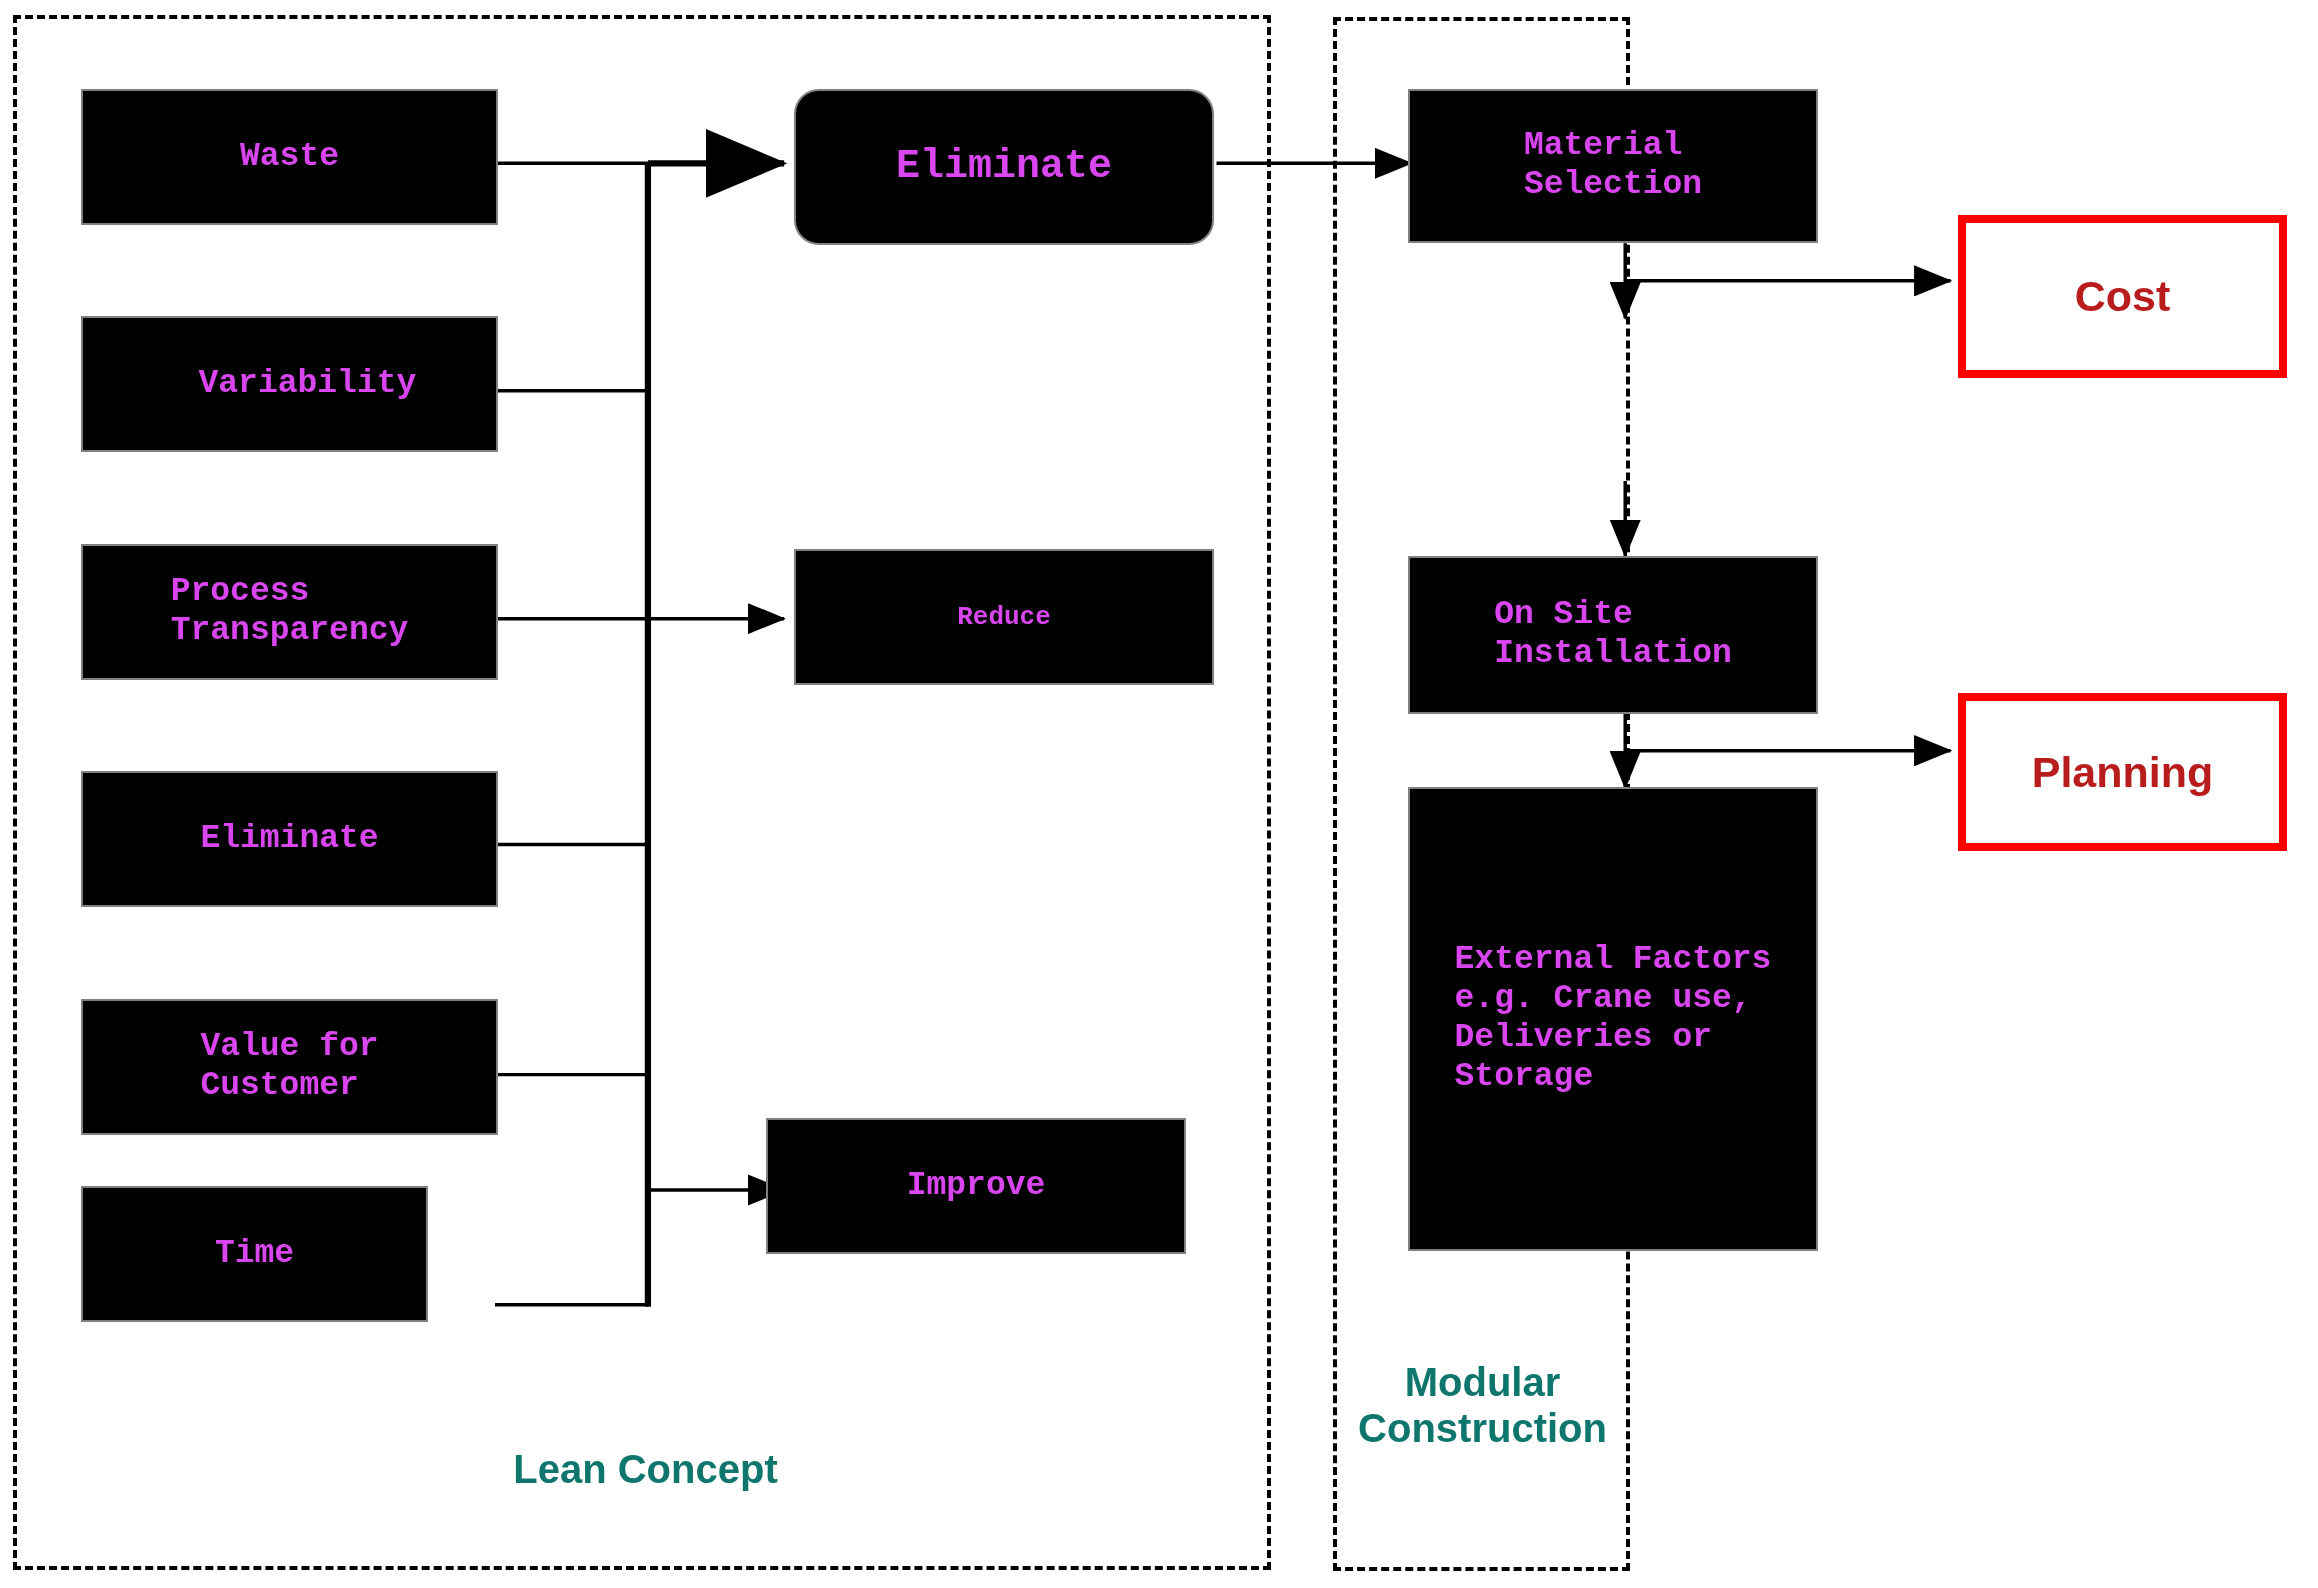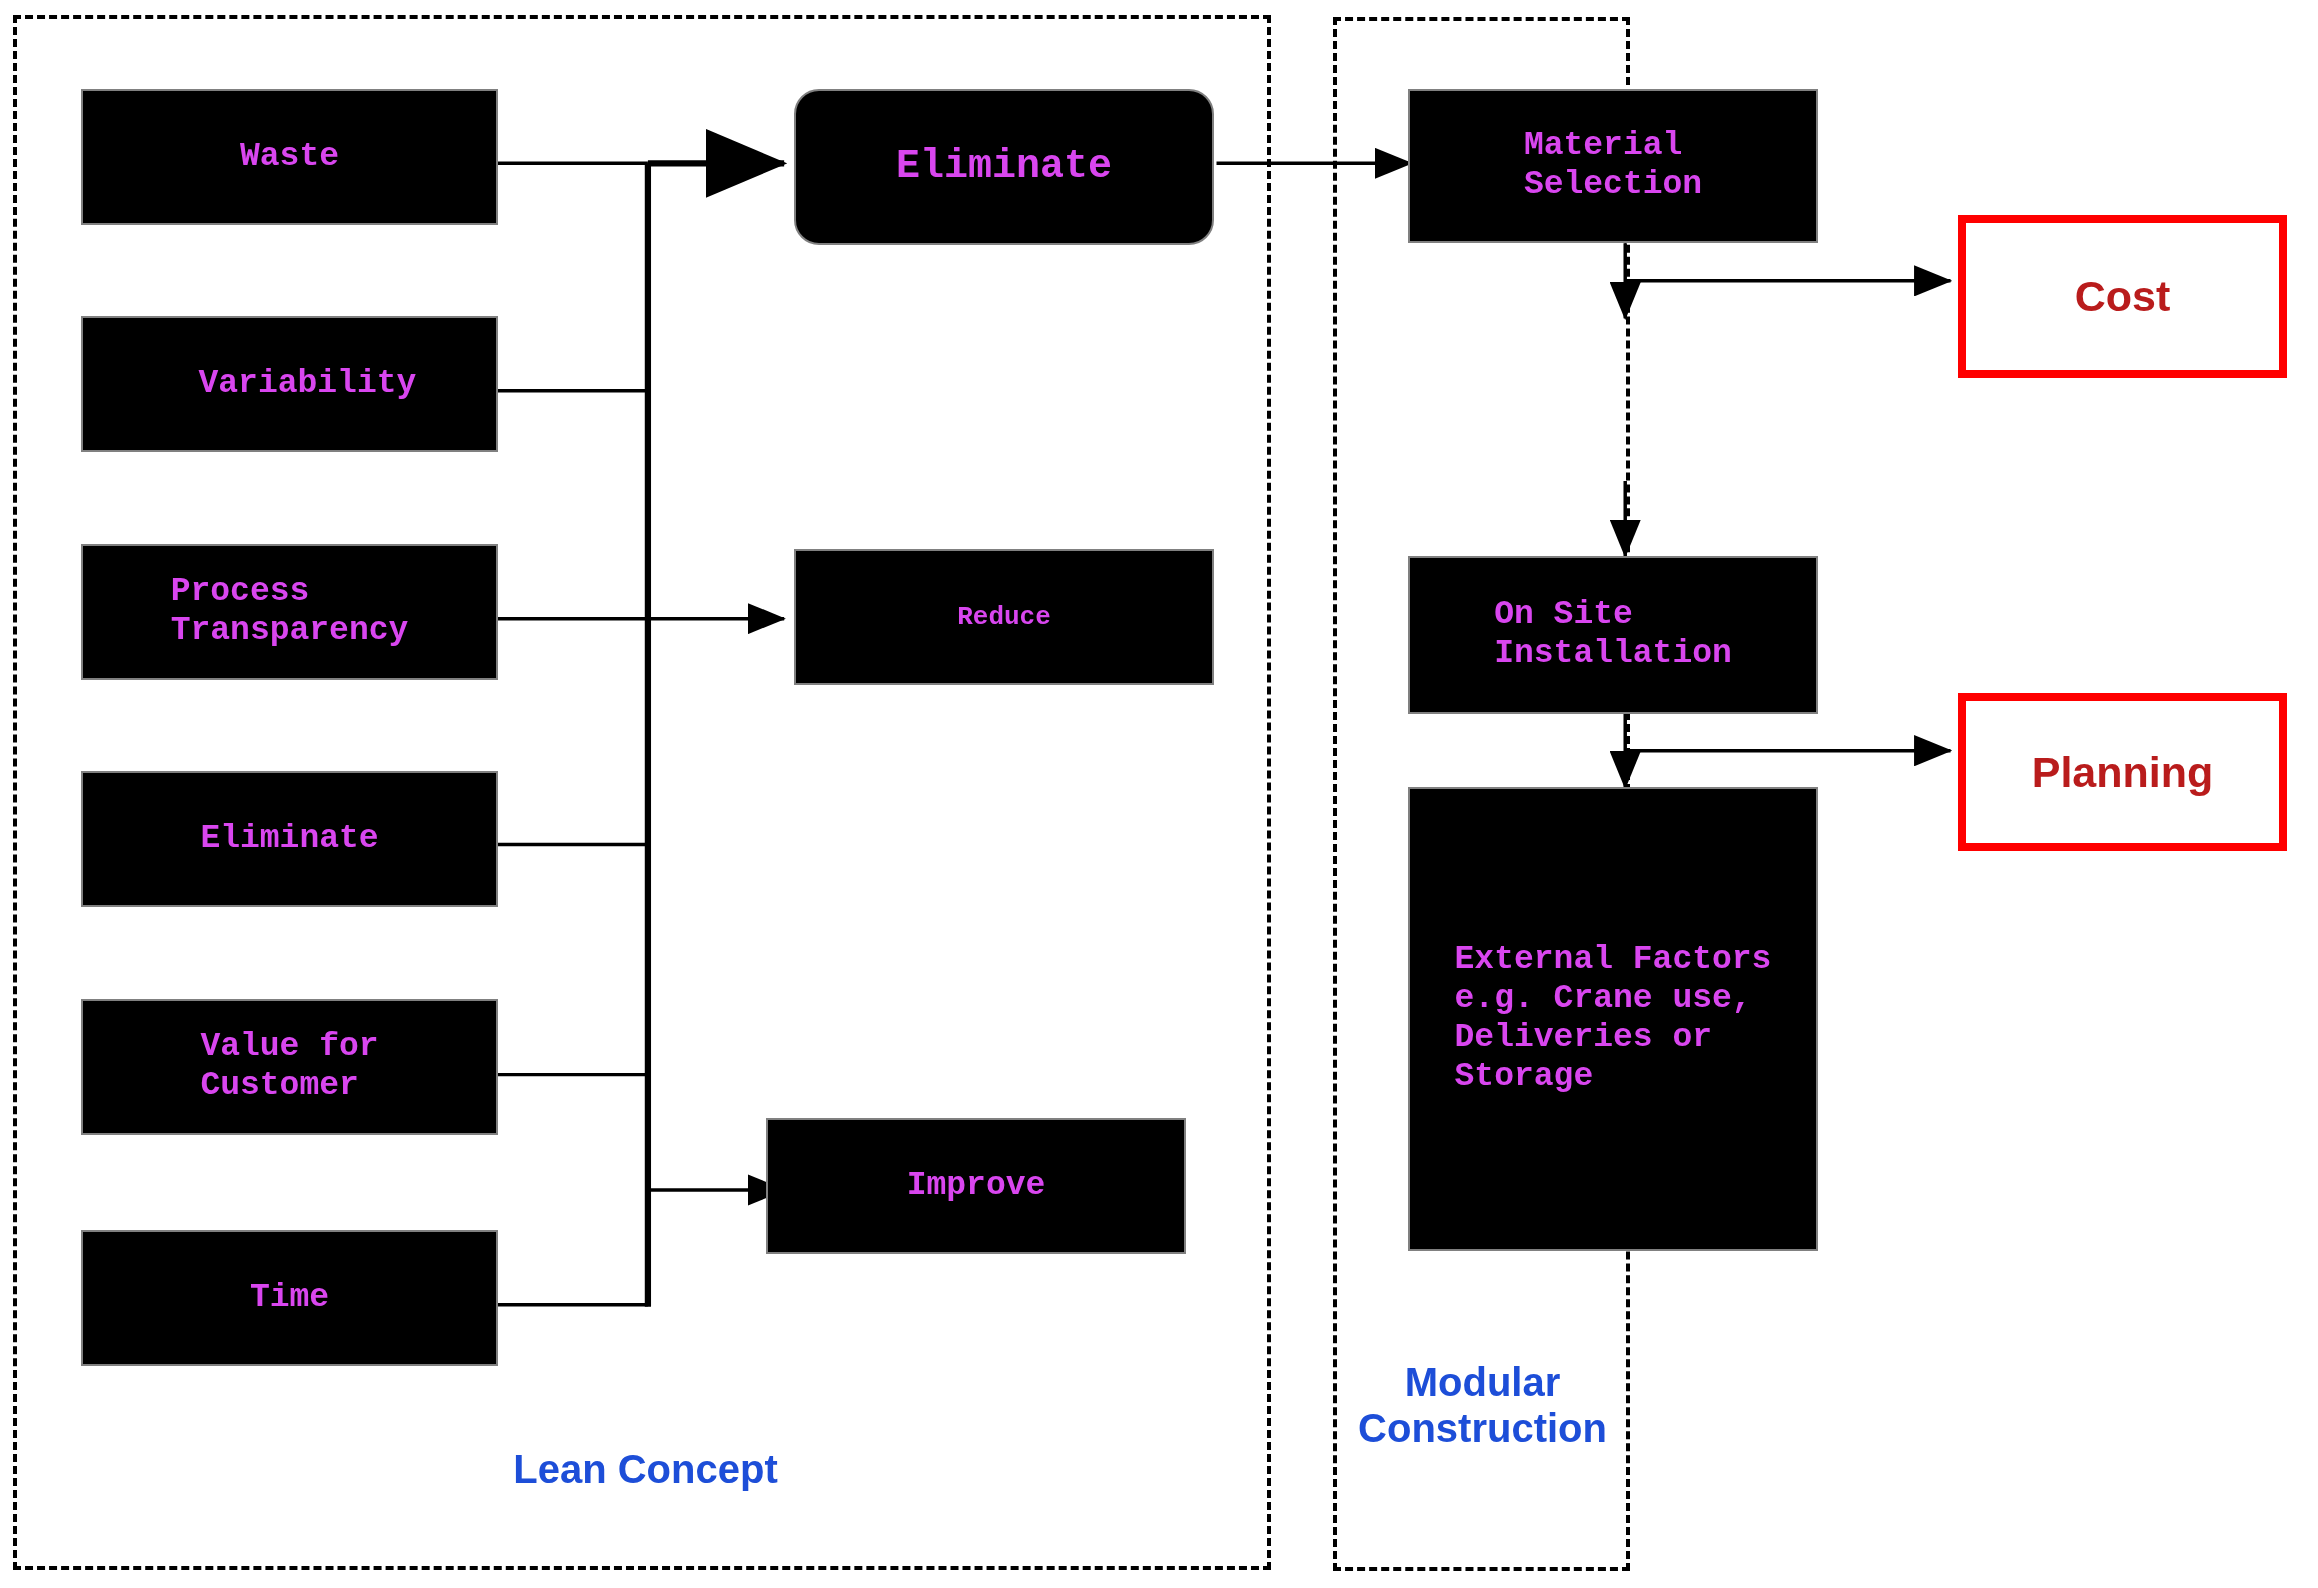--- a/index.html
+++ b/index.html
@@ -10,21 +10,21 @@
   .dashed-group{
     position:absolute;
     border:4.9px dashed #000000;
     box-sizing:border-box;
     background:transparent;
   }
   .group-label{
     position:absolute;
     text-align:center;
     font-weight:bold;
-    color:#1d4ed8;
+    color:#0f766e;
     line-height:1.15;
     white-space:pre-line;
   }
 
   .node{
     position:absolute;
     background:#000000;
     border:2.1px solid #808080;
     box-sizing:border-box;
     color:#d946ef;
@@ -109,21 +109,21 @@
   <div class="node" style="left:81px;top:316px;width:417px;height:136px;font-size:33px;padding-left:40px;">Variability</div>
 
   <div class="node" style="left:81px;top:544px;width:417px;height:136px;font-size:33px;">Process
 Transparency</div>
 
   <div class="node" style="left:81px;top:771px;width:417px;height:136px;font-size:33px;">Eliminate</div>
 
   <div class="node" style="left:81px;top:999px;width:417px;height:136px;font-size:33px;">Value for
 Customer</div>
 
-  <div class="node" style="left:81px;top:1230px;width:417px;height:136px;font-size:33px;">Time</div>
+  <div class="node" style="left:81px;top:1186px;width:347px;height:136px;font-size:33px;">Time</div>
 
   <div class="node" style="left:794px;top:89px;width:420px;height:156px;font-size:40px;border-radius:25px;">Eliminate</div>
 
   <div class="node" style="left:794px;top:549px;width:420px;height:136px;font-size:26px;">Reduce</div>
 
   <div class="node" style="left:766px;top:1118px;width:420px;height:136px;font-size:33px;">Improve</div>
 
   <div class="node" style="left:1408px;top:89px;width:410px;height:154px;font-size:33px;">Material
 Selection</div>
 

